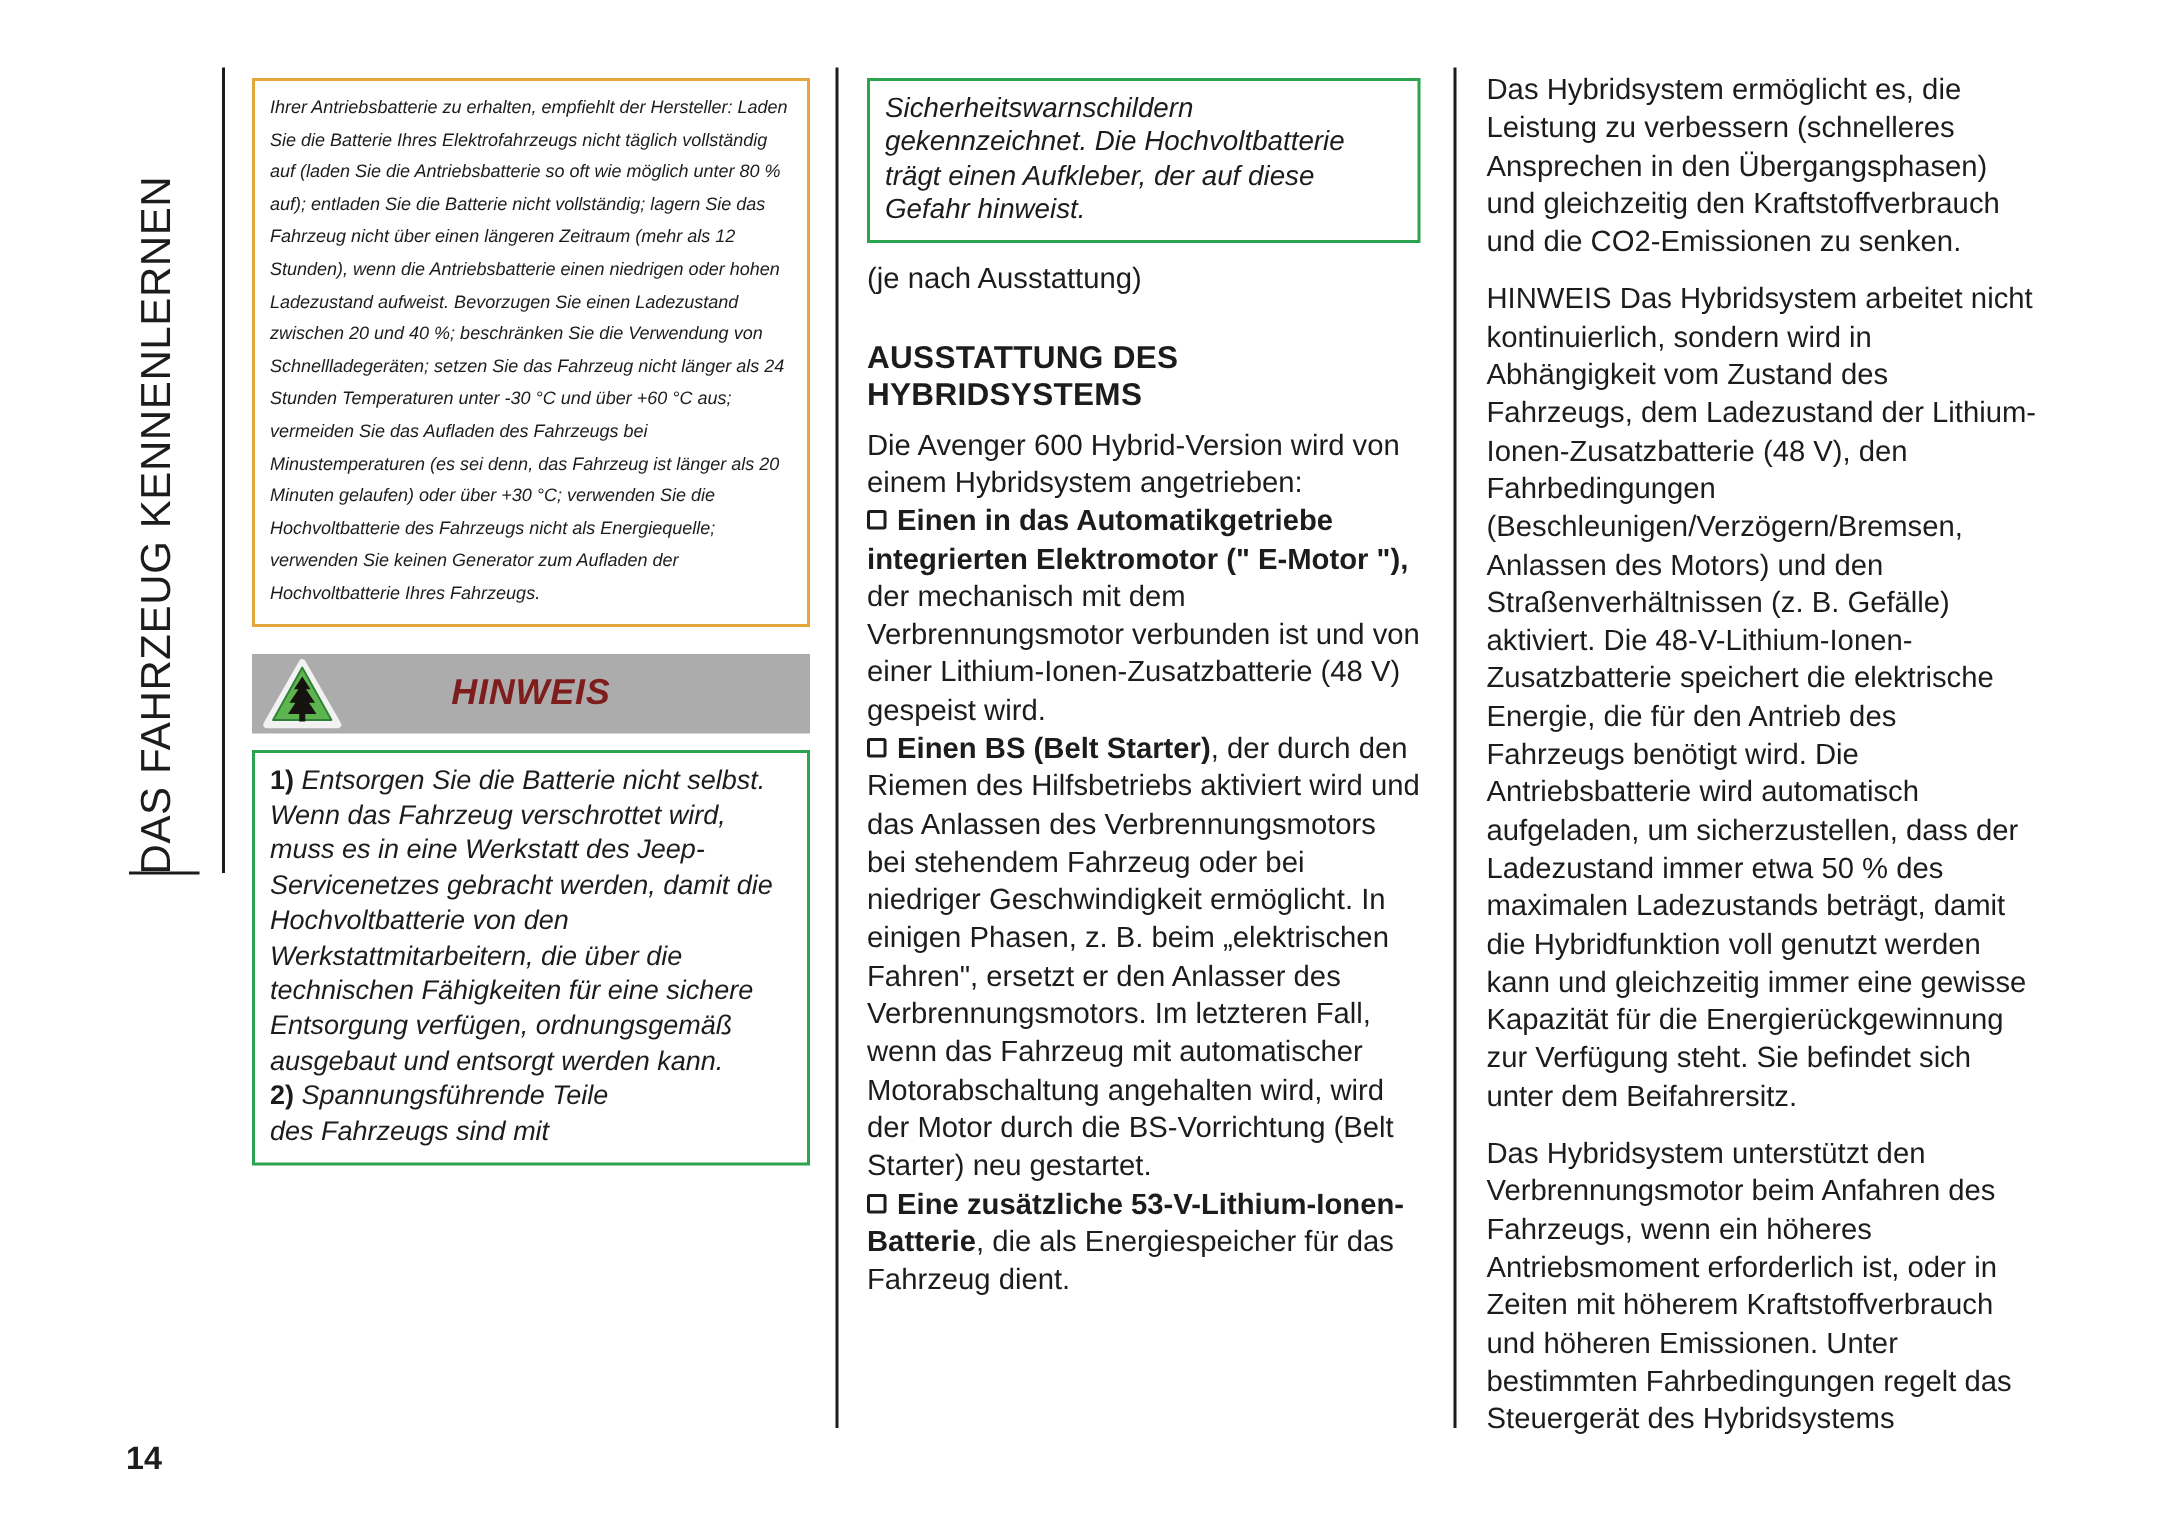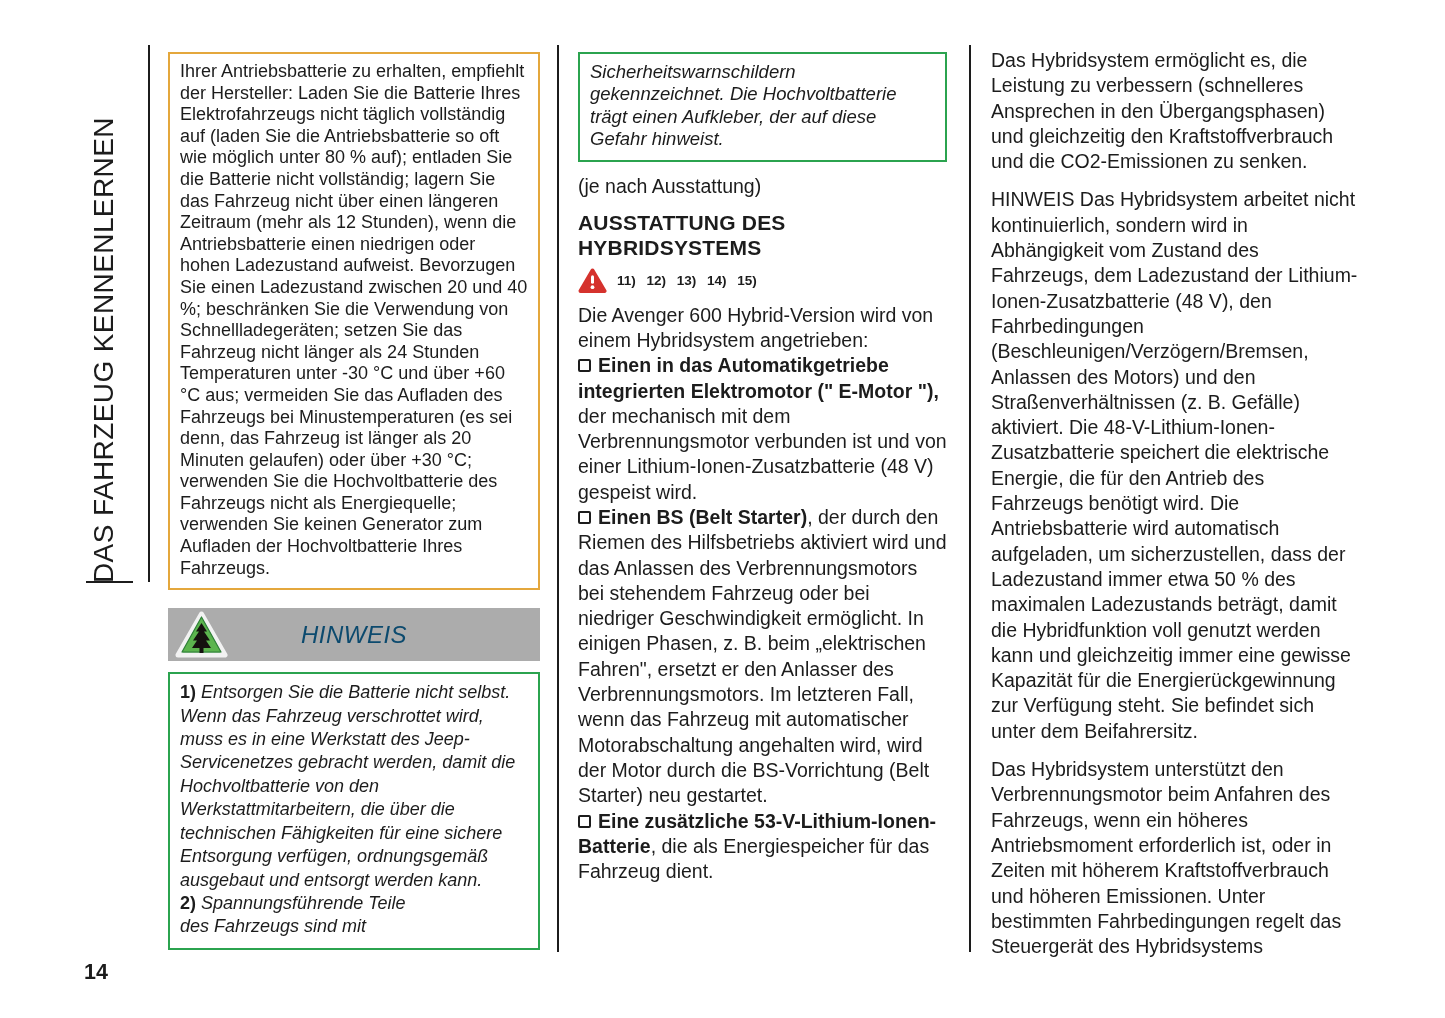--- a/index.html
+++ b/index.html
@@ -17,38 +17,38 @@
 
   .col{position:absolute;top:52px;}
   .col1{left:168px;width:372px;}
   .col2{left:578px;width:369px;}
   .col3{left:991px;width:367px;top:48px;}
 
   .box{border:2.5px solid;padding:7px 10px 9px 10px;}
   .box.yellow{border-color:#E4A73C;}
   .box.green{border-color:#2BA34F;}
   .italic{font-style:italic;}
-  .note-text{font-size:18px;line-height:21.6px;margin:0;}
+  .note-text{font-size:12px;line-height:21.6px;font-style:italic;margin:0;}
 
   .banner{margin-top:18px;height:53px;background:#ACACAC;position:relative;
           display:flex;align-items:center;justify-content:center;}
-  .banner-title{color:#0c4a6e;font-style:italic;font-weight:normal;font-size:24px;letter-spacing:.5px;}
+  .banner-title{color:#7f1d1d;font-style:italic;font-weight:bold;font-size:24px;letter-spacing:.5px;}
   .eco-icon{position:absolute;left:6px;top:2px;line-height:0;}
 
   .footnotes{margin-top:11px;font-size:18px;line-height:23.4px;}
   .footnotes p{margin:0;}
   .footnotes b{font-style:normal;font-weight:bold;}
   .pre{white-space:pre-line;text-align:center;}
 
   .safety-note{font-size:18.5px;line-height:22.4px;font-style:italic;margin:0;}
   .section-title{margin:22px 0 0 0;font-size:26.5px;line-height:29px;font-weight:bold;
                  letter-spacing:.2px;white-space:pre-line;padding-bottom:9px;
                  border-bottom:3.5px solid #1c1c1c;}
   .subtitle{margin:13px 0 0 0;font-size:19.5px;}
-  .subsection{margin:12px 0 0 0;font-size:21px;line-height:25px;font-weight:bold;
+  .subsection{margin:28px 0 0 0;font-size:21px;line-height:25px;font-weight:bold;
               letter-spacing:.2px;white-space:pre-line;}
   .warnrefs{margin-top:8px;display:flex;align-items:center;gap:10px;}
   .warnrefs .refs{font-weight:bold;font-size:13.5px;word-spacing:7px;}
   .body{font-size:19.5px;line-height:25.3px;margin:0;}
   .intro{margin-top:9px;}
   .col3 .body{margin-bottom:13px;}
   .sq{display:inline-block;width:9px;height:9px;border:2px solid #1c1c1c;border-radius:2px;
       margin-right:7px;}
   .pagenum{position:absolute;left:84px;top:960px;font-size:21.5px;font-weight:bold;}
 </style>
@@ -88,30 +88,20 @@
 
   <div class="col col2">
     <div class="box green">
       <p class="safety-note">Sicherheitswarnschildern gekennzeichnet. Die Hochvoltbatterie trägt einen Aufkleber, der auf diese Gefahr hinweist.</p>
     </div>
 
     <p class="subtitle">(je nach Ausstattung)</p>
     <h2 class="subsection">AUSSTATTUNG DES
 HYBRIDSYSTEMS</h2>
 
-    <div class="warnrefs">
-      <span style="line-height:0;">
-        <svg width="29" height="26" viewBox="0 0 29 26">
-          <polygon points="14.5,2.5 26.5,23 2.5,23" fill="#D5322D" stroke="#D5322D" stroke-width="4" stroke-linejoin="round"></polygon>
-          <rect x="13" y="7.2" width="3" height="8.6" rx="1.5" fill="#ffffff"></rect>
-          <circle cx="14.5" cy="19.2" r="1.9" fill="#ffffff"></circle>
-        </svg>
-      </span>
-      <span class="refs">11)  12)  13)  14)  15)</span>
-    </div>
 
     <p class="body intro">Die Avenger 600 Hybrid-Version wird von einem Hybridsystem angetrieben:</p>
 
     <p class="body"><span class="sq"></span><b>Einen in das Automatikgetriebe integrierten Elektromotor (" E-Motor "),</b><span> der mechanisch mit dem Verbrennungsmotor verbunden ist und von einer Lithium-Ionen-Zusatzbatterie (48 V) gespeist wird.</span></p>
 
     <p class="body"><span class="sq"></span><b>Einen BS (Belt Starter)</b><span>, der durch den Riemen des Hilfsbetriebs aktiviert wird und das Anlassen des Verbrennungsmotors bei stehendem Fahrzeug oder bei niedriger Geschwindigkeit ermöglicht. In einigen Phasen, z. B. beim „elektrischen Fahren", ersetzt er den Anlasser des Verbrennungsmotors. Im letzteren Fall, wenn das Fahrzeug mit automatischer Motorabschaltung angehalten wird, wird der Motor durch die BS-Vorrichtung (Belt Starter) neu gestartet.</span></p>
 
     <p class="body"><span class="sq"></span><b>Eine zusätzliche 53-V-Lithium-Ionen-Batterie</b><span>, die als Energiespeicher für das Fahrzeug dient.</span></p>
   </div>
 

